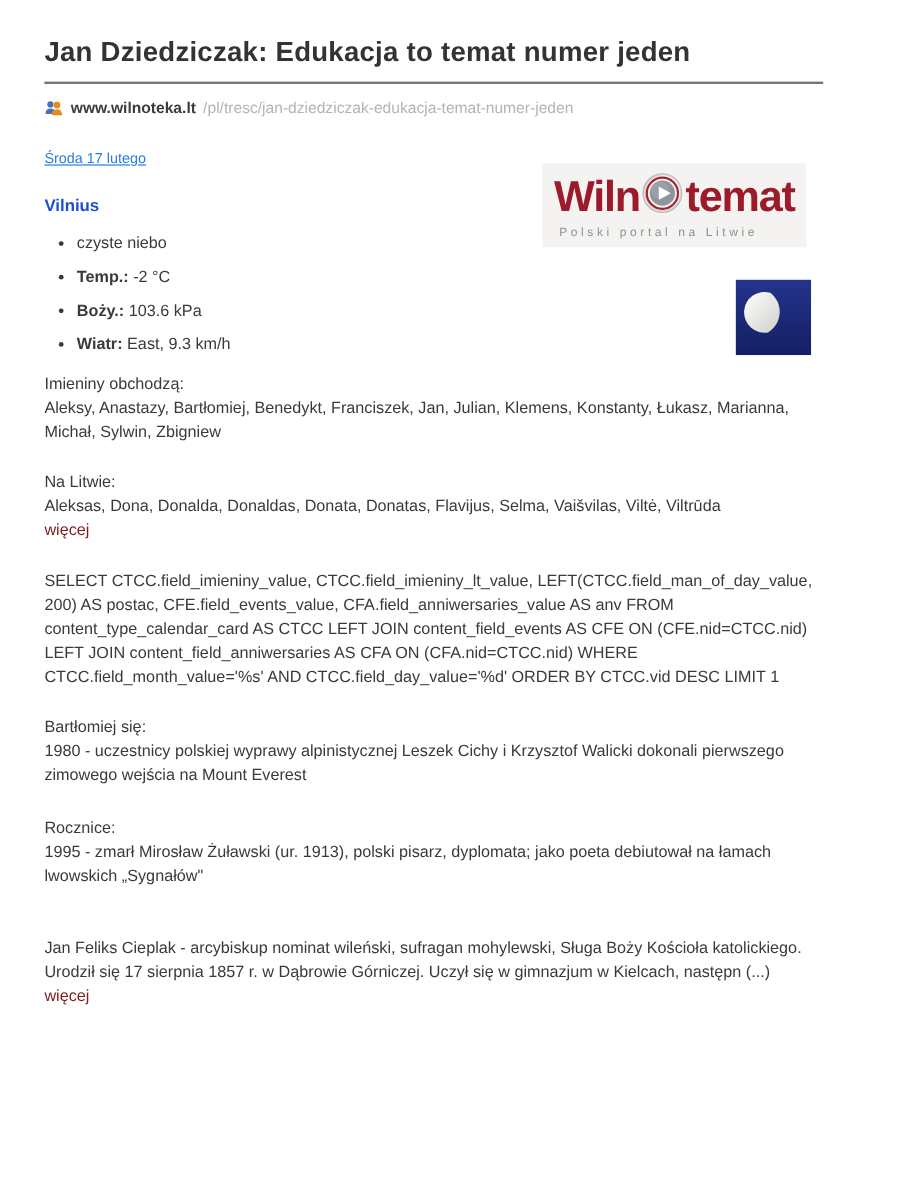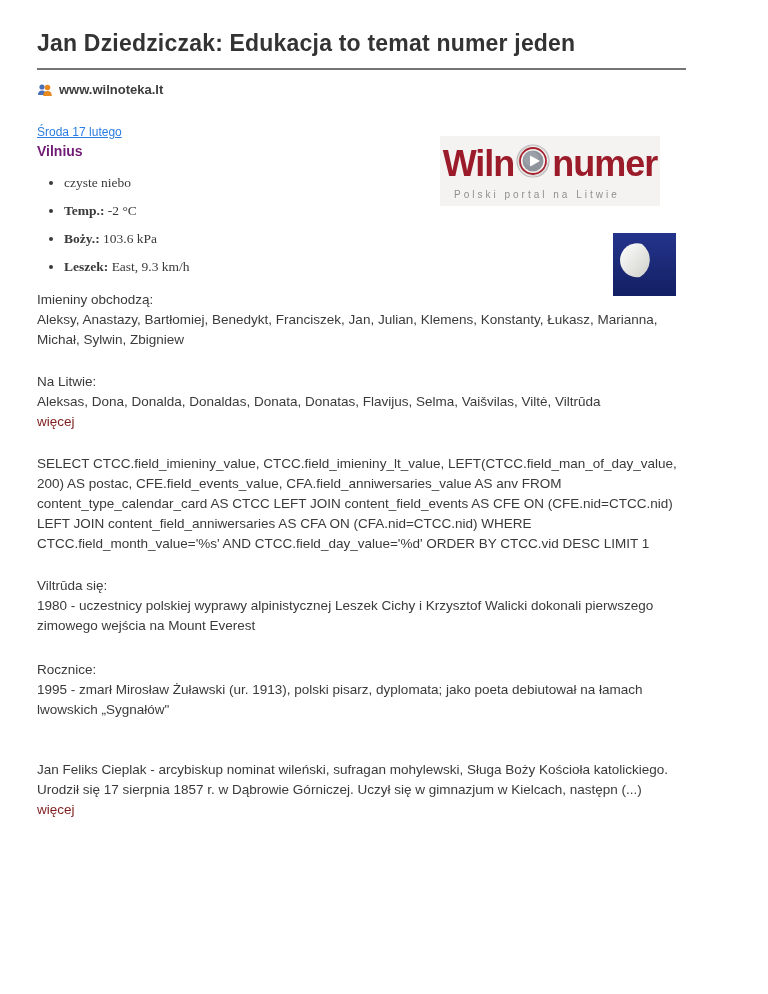--- a/index.html
+++ b/index.html
@@ -11,37 +11,37 @@
   .content{padding:30px 30px 0 37px;}
 
   .title{font-size:23px;font-weight:bold;color:#333;margin:0 0 11px 0;letter-spacing:.2px;}
   .rule{height:2px;background:#757575;border:none;margin:0 0 12px 0;}
 
   .src{display:flex;align-items:center;gap:6px;font-size:13px;color:#b5b3b3;white-space:nowrap;}
   .src .domain{color:#3c3c3c;font-weight:bold;}
   .src .fav{width:16px;height:14px;display:inline-block;flex:0 0 auto;}
 
   .date-link{margin-top:28px;font-size:12px;color:#2b7de1;cursor:pointer;text-decoration:underline;}
-  .city{margin-top:4px;font-size:14px;font-weight:bold;color:#701a75;}
+  .city{margin-top:24px;font-size:14px;font-weight:bold;color:#1d4ed8;}
 
   ul.weather{margin:14px 0 0 0;padding-left:27px;font-size:13.5px;color:#3a3a3a;}
-  ul.weather li{margin-bottom:9px;line-height:19px;font-family:Liberation Serif, serif;}
+  ul.weather li{margin-bottom:9px;line-height:19px;}
   .b{font-weight:bold;}
 
   p{font-size:13.5px;line-height:20px;margin:0;color:#3a3a3a;}
   .sec-imieniny{margin-top:14px;}
   .sec-nalitwie{margin-top:22px;}
   .sec-sql{margin-top:22px;}
   .sec-events{margin-top:22px;}
   .sec-rocznice{margin-top:24px;}
   .sec-person{margin-top:40px;}
   .link{color:#7f1d1d;cursor:pointer;}
 
   .logo-box{
-    position:absolute;top:136px;right:56px;width:220px;height:70px;
+    position:absolute;top:136px;right:44px;width:220px;height:70px;
     background:#f4f3f1;display:flex;flex-direction:column;justify-content:center;
     padding:0;box-sizing:border-box;
   }
   .logo-row{
     display:flex;align-items:center;justify-content:center;
     color:#9b1b2a;font-weight:bold;font-size:36px;line-height:1;letter-spacing:-1px;
   }
   .logo-row svg{margin:0 1px;}
   .tagline{
     font-size:10px;color:#8f8f8f;letter-spacing:3px;margin-top:4px;
@@ -61,48 +61,49 @@
     <div class="src">
       <span class="fav">
         <svg width="16" height="14" viewBox="0 0 16 14">
           <circle cx="5" cy="4" r="2.6" fill="#4a6fb5"></circle>
           <path d="M1 12 Q1 7.5 5 7.5 Q9 7.5 9 12 Z" fill="#4a6fb5"></path>
           <circle cx="10.5" cy="4.5" r="2.8" fill="#e8891e"></circle>
           <path d="M6.2 13 Q6.2 8 10.5 8 Q14.8 8 14.8 13 Z" fill="#e8891e"></path>
         </svg>
       </span>
       <span class="domain">www.wilnoteka.lt</span>
+      <span class="path">/pl/tresc/jan-dziedziczak-edukacja-temat-numer-jeden</span>
     </div>
 
     <div class="date-link">Środa 17 lutego</div>
 
     <div class="city">Vilnius</div>
 
     <ul class="weather">
       <li><span class="b"></span><span>czyste niebo</span></li>
       <li><span class="b">Temp.:</span><span> -2 °C</span></li>
       <li><span class="b">Boży.:</span><span> 103.6 kPa</span></li>
-      <li><span class="b">Leszek:</span><span> East, 9.3 km/h</span></li>
+      <li><span class="b">Wiatr:</span><span> East, 9.3 km/h</span></li>
     </ul>
 
     <p class="sec-imieniny">
       <span>Imieniny obchodzą:</span><br>
       <span>Aleksy, Anastazy, Bartłomiej, Benedykt, Franciszek, Jan, Julian, Klemens, Konstanty, Łukasz, Marianna, Michał, Sylwin, Zbigniew</span>
     </p>
 
     <p class="sec-nalitwie">
       <span>Na Litwie:</span><br>
       <span>Aleksas, Dona, Donalda, Donaldas, Donata, Donatas, Flavijus, Selma, Vaišvilas, Viltė, Viltrūda</span><br>
       <span class="link">więcej</span>
     </p>
 
     <p class="sec-sql">SELECT CTCC.field_imieniny_value, CTCC.field_imieniny_lt_value, LEFT(CTCC.field_man_of_day_value, 200) AS postac, CFE.field_events_value, CFA.field_anniwersaries_value AS anv FROM content_type_calendar_card AS CTCC LEFT JOIN content_field_events AS CFE ON (CFE.nid=CTCC.nid) LEFT JOIN content_field_anniwersaries AS CFA ON (CFA.nid=CTCC.nid) WHERE CTCC.field_month_value='%s' AND CTCC.field_day_value='%d' ORDER BY CTCC.vid DESC LIMIT 1</p>
 
     <p class="sec-events">
-      <span>Viltrūda się:</span><br>
+      <span>Bartłomiej się:</span><br>
       <span>1980 - uczestnicy polskiej wyprawy alpinistycznej Leszek Cichy i Krzysztof Walicki dokonali pierwszego zimowego wejścia na Mount Everest</span>
     </p>
 
     <p class="sec-rocznice">
       <span>Rocznice:</span><br>
       <span>1995 - zmarł Mirosław Żuławski (ur. 1913), polski pisarz, dyplomata; jako poeta debiutował na łamach lwowskich „Sygnałów"</span>
     </p>
 
     <p class="sec-person">
       <span>Jan Feliks Cieplak - arcybiskup nominat wileński, sufragan mohylewski, Sługa Boży Kościoła katolickiego. Urodził się 17 sierpnia 1857 r. w Dąbrowie Górniczej. Uczył się w gimnazjum w Kielcach, następn (...)</span><br>
@@ -117,21 +118,21 @@
       <span>
         <svg width="36" height="36" viewBox="0 0 36 36">
           <circle cx="18" cy="18" r="16" fill="none" stroke="#b9b9b9" stroke-width="1.2"></circle>
           <circle cx="18.5" cy="17.5" r="15" fill="none" stroke="#cfcfcf" stroke-width="1"></circle>
           <circle cx="18" cy="18" r="13" fill="none" stroke="#a62230" stroke-width="1.8"></circle>
           <circle cx="18" cy="18" r="10.5" fill="#8f949c"></circle>
           <circle cx="16" cy="15.5" r="7.5" fill="#a3a8b0" opacity="0.6"></circle>
           <path d="M15 12.5 L25 18 L15 23.5 Z" fill="#ffffff"></path>
         </svg>
       </span>
-      <span>numer</span>
+      <span>temat</span>
     </div>
     <div class="tagline">Polski portal na Litwie</div>
   </div>
 
   <div class="moon-box">
     <svg width="63" height="63" viewBox="0 0 63 63">
       <defs>
         <linearGradient id="nightbg" x1="0" y1="0" x2="0" y2="1">
           <stop offset="0" stop-color="#24348c"></stop>
           <stop offset="1" stop-color="#131f63"></stop>

